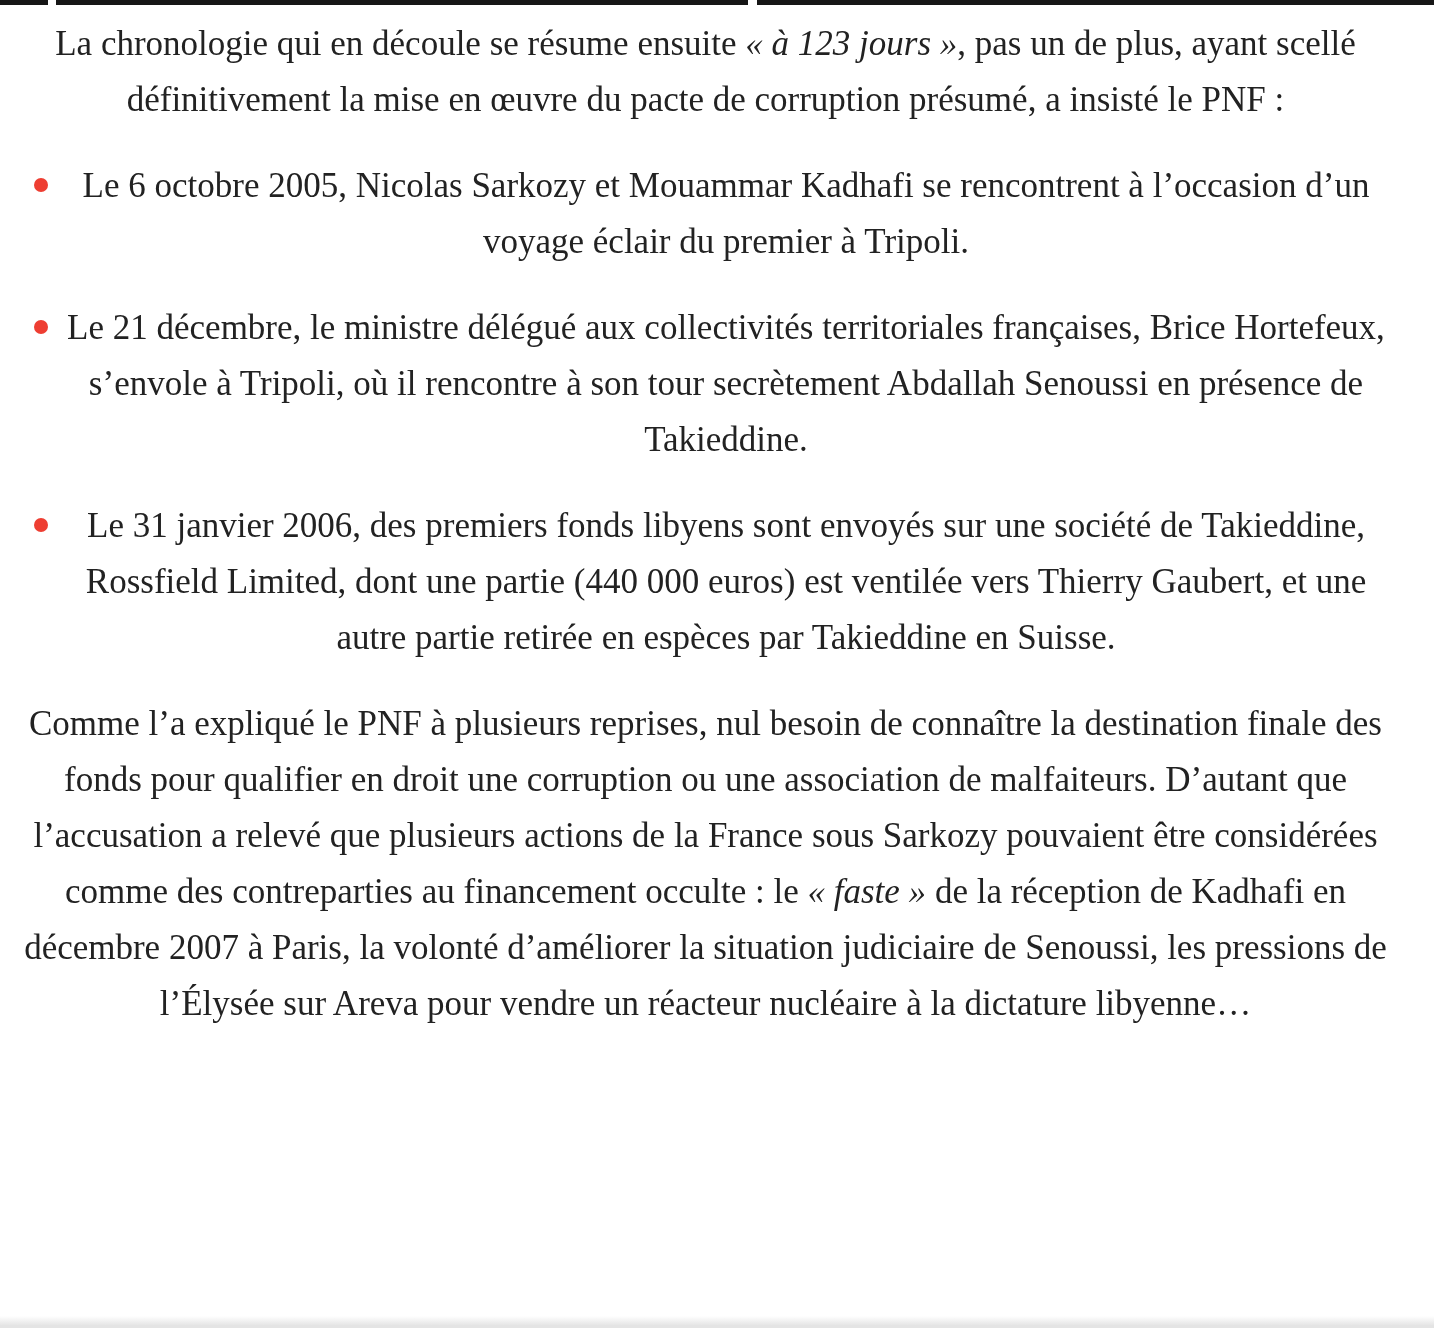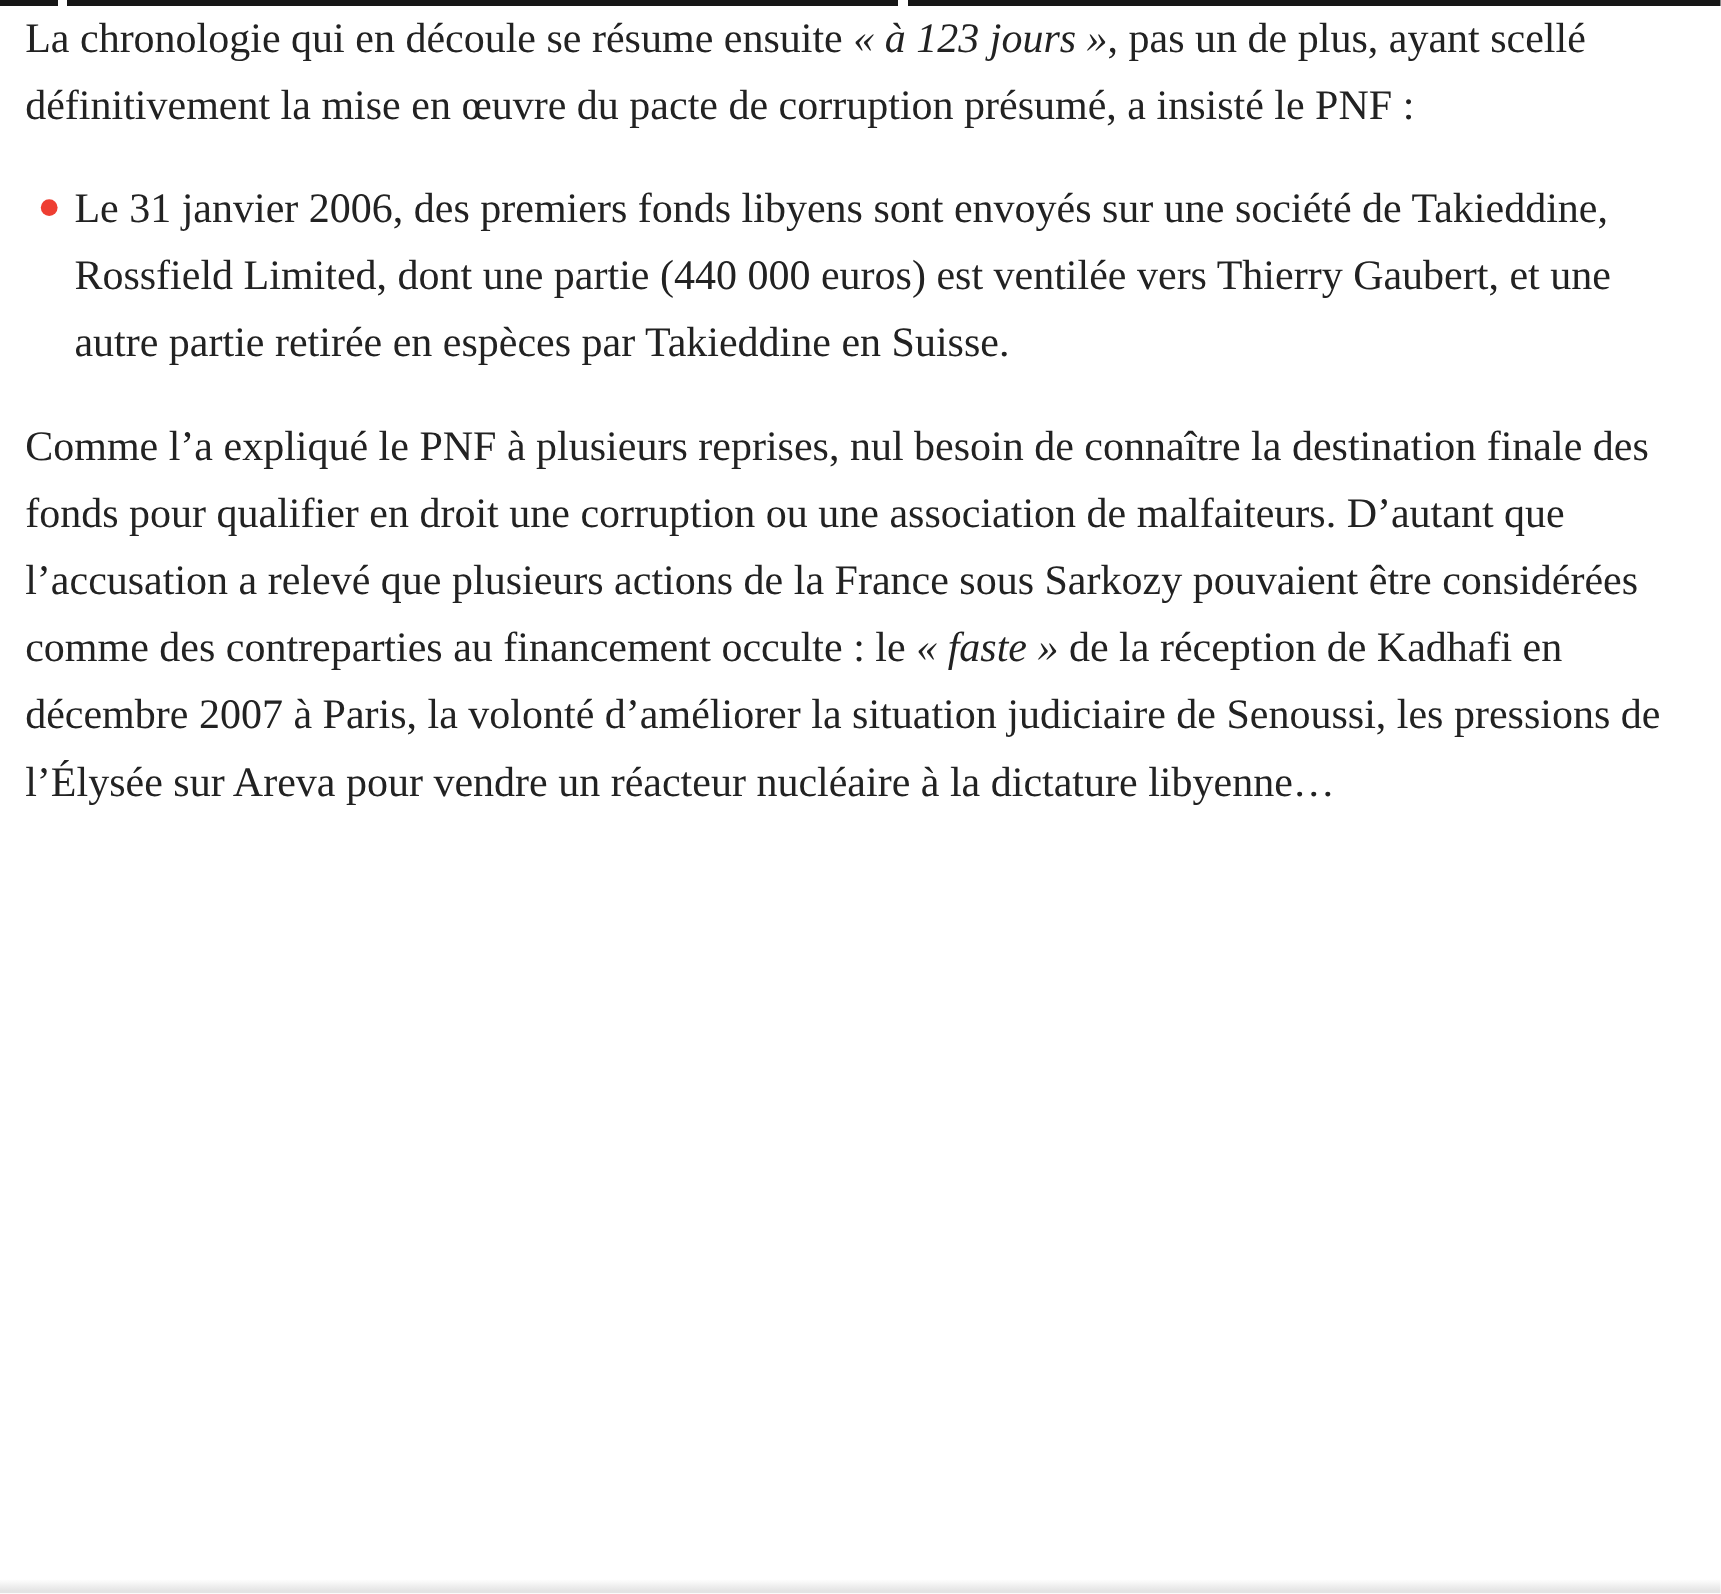--- a/index.html
+++ b/index.html
@@ -26,23 +26,24 @@
     top: 0; left: 0;
     width: 100%; height: 5px;
     background: linear-gradient(to right,
       var(--top-bar-color) 0, var(--top-bar-color) 48px,
       #ffffff 48px, #ffffff 56px,
       var(--top-bar-color) 56px, var(--top-bar-color) 748px,
       #ffffff 748px, #ffffff 757px,
       var(--top-bar-color) 757px, var(--top-bar-color) 100%);
   }
   .article-body {
-    padding: 4px 44px 0 21px;
+    padding: 16px 44px 0 21px;
     font-size: 35px;
     line-height: 56px;
+    text-align: center;
   }
   .para {
     margin-bottom: 30px;
     text-rendering: optimizeLegibility;
   }
   .italic { font-style: italic; }
   .timeline {
     list-style: none;
     margin-bottom: 30px;
   }
@@ -76,20 +77,28 @@
 
   <div class="top-crop-bar"></div>
 
   <article class="article-body">
 
     <p class="para"><span>La chronologie qui en découle se résume ensuite </span><span class="italic">«&nbsp;à 123 jours&nbsp;»</span><span>, pas un de plus, ayant scellé définitivement la mise en œuvre du pacte de corruption présumé, a insisté le PNF&nbsp;:</span></p>
 
     <ul class="timeline">
       <li>
         <span class="bullet-dot"></span>
+        <span>Le 6 octobre 2005, Nicolas Sarkozy et Mouammar Kadhafi se rencontrent à l’occasion d’un voyage éclair du premier à Tripoli.</span>
+      </li>
+      <li>
+        <span class="bullet-dot"></span>
+        <span>Le 21 décembre, le ministre délégué aux collectivités territoriales françaises, Brice Hortefeux, s’envole à Tripoli, où il rencontre à son tour secrètement Abdallah Senoussi en présence de Takieddine.</span>
+      </li>
+      <li>
+        <span class="bullet-dot"></span>
         <span>Le 31 janvier 2006, des premiers fonds libyens sont envoyés sur une société de Takieddine, Rossfield Limited, dont une partie (440&nbsp;000 euros) est ventilée vers Thierry Gaubert, et une autre partie retirée en espèces par Takieddine en Suisse.</span>
       </li>
     </ul>
 
     <p class="para"><span>Comme l’a expliqué le PNF à plusieurs reprises, nul besoin de connaître la destination finale des fonds pour qualifier en droit une corruption ou une association de malfaiteurs. D’autant que l’accusation a relevé que plusieurs actions de la France sous Sarkozy pouvaient être considérées comme des contreparties au financement occulte&nbsp;: le </span><span class="italic">«&nbsp;faste&nbsp;»</span><span> de la réception de Kadhafi en décembre 2007 à Paris, la volonté d’améliorer la situation judiciaire de Senoussi, les pressions de l’Élysée sur Areva pour vendre un réacteur nucléaire à la dictature libyenne…</span></p>
 
   </article>
 
   <div class="bottom-fade"></div>
 

